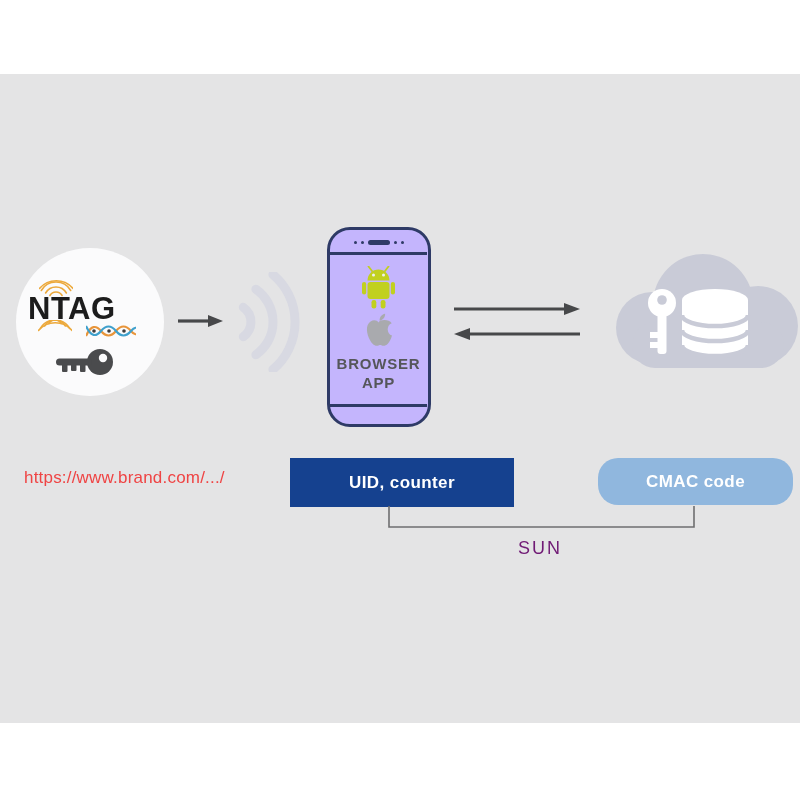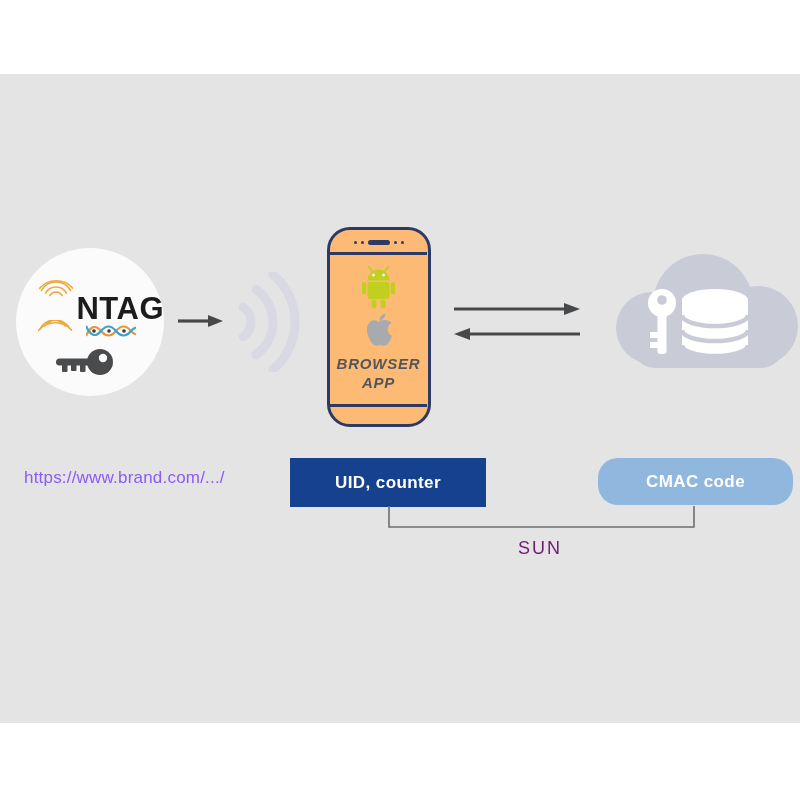--- a/index.html
+++ b/index.html
@@ -14,29 +14,29 @@
     background: #e4e4e5;
   }
   .abs { position: absolute; }
 
   
   .tag-circle {
     position: absolute; left: 16px; top: 248px; width: 148px; height: 148px;
     border-radius: 50%; background: #fbfbfc;
   }
   .ntag-label {
-    position: absolute; left: 0; top: 43px; width: 148px;
-    text-align: right; font-size: 31px; font-weight: 800;
+    position: absolute; left: 12px; top: 43px; width: 148px;
+    text-align: left; font-size: 31px; font-weight: 800;
     color: #1c1c1c; letter-spacing: 0.5px;
   }
 
   
   .phone {
     position: absolute; left: 327px; top: 227px; width: 104px; height: 200px;
-    border: 3.5px solid #2e3a66; border-radius: 23px; background: #fdba74; font-style: italic;
+    border: 3.5px solid #2e3a66; border-radius: 23px; background: #c4b5fd;
   }
   .phone-speaker {
     position: absolute; left: 0; top: 10px; width: 97px;
     display: flex; justify-content: center; align-items: center; gap: 4px;
   }
   .spk-dot { width: 3px; height: 3px; border-radius: 50%; background: #2e3a66; }
   .spk-bar { width: 22px; height: 4.5px; border-radius: 2.5px; background: #2e3a66; }
   .phone-line { position: absolute; left: 0; width: 97px; height: 2.6px; background: #2e3a66; }
   .phone-line.top { top: 22px; }
   .phone-line.bottom { top: 174px; }
@@ -45,26 +45,26 @@
     font-size: 15px; font-weight: bold; color: #55565a;
     letter-spacing: 0.8px; line-height: 19px;
   }
 
   
   .data-box {
     position: absolute; top: 458px; display: flex;
     align-items: center; justify-content: center;
     color: #ffffff; font-weight: bold; font-size: 17px; letter-spacing: 0.4px;
   }
-  .uid-box  { left: 290px; width: 196px; height: 49px; background: #15418f; }
+  .uid-box  { left: 290px; width: 224px; height: 49px; background: #15418f; }
   .cmac-box { left: 598px; width: 195px; height: 47px; background: #90b7de; border-radius: 20px; }
 
   .url-label {
     position: absolute; left: 24px; top: 468px;
-    font-size: 17px; color: #8b5cf6; letter-spacing: 0.2px;
+    font-size: 17px; color: #ef4444; letter-spacing: 0.2px;
   }
   .sun-label {
     position: absolute; left: 460px; top: 538px; width: 160px; text-align: center;
     font-size: 18px; color: #701a75; letter-spacing: 2px;
   }
   svg { display: block; }
 </style>
 </head>
 <body>
 

